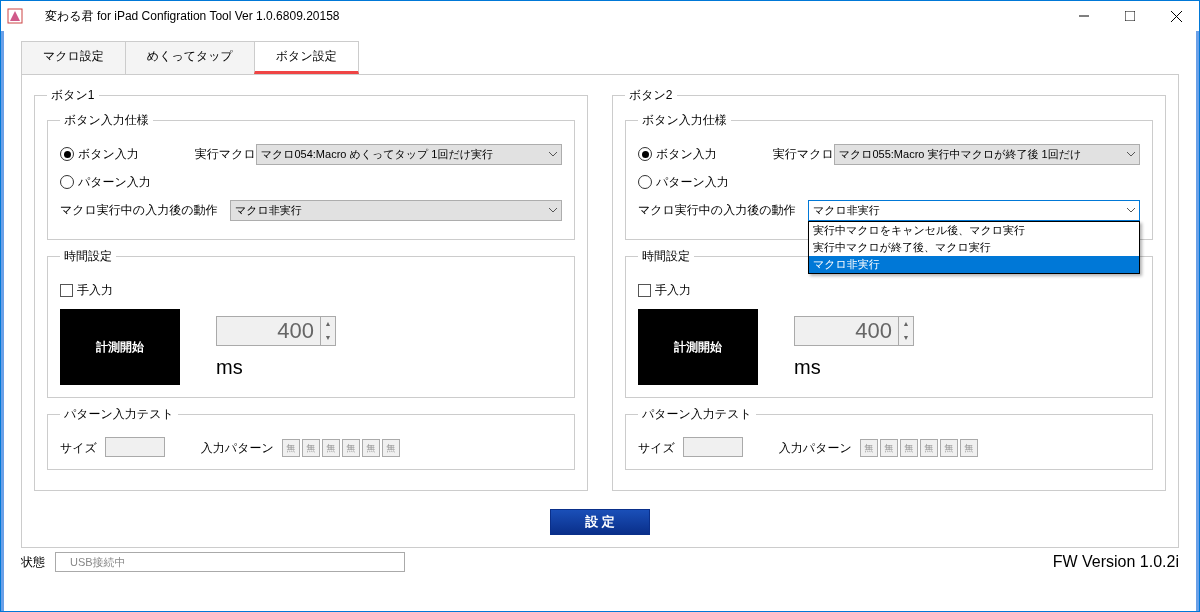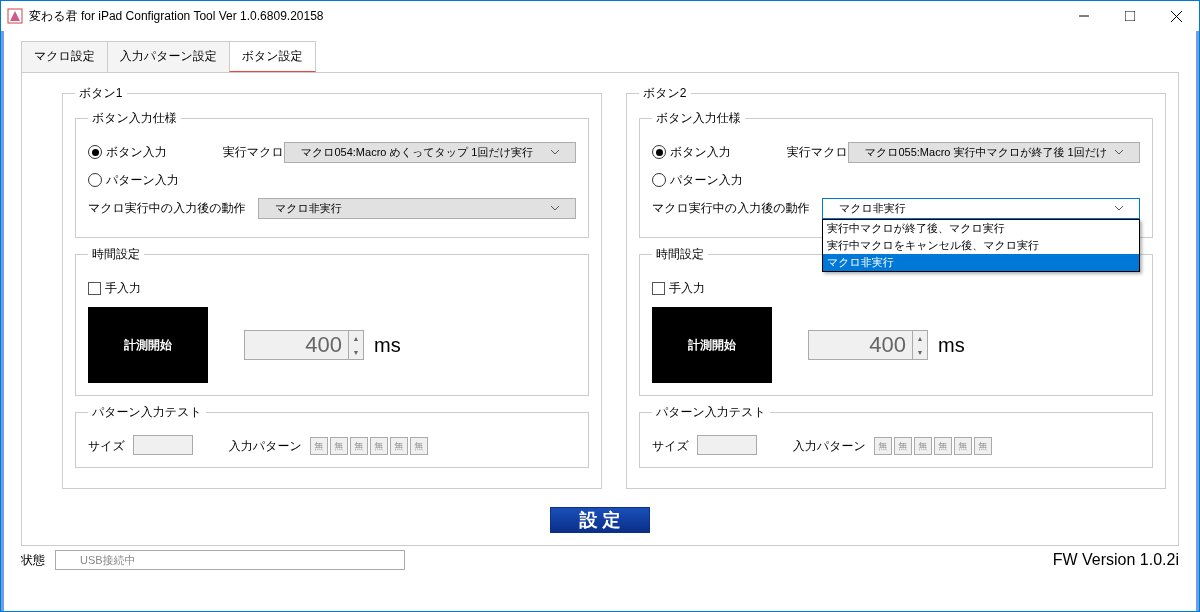--- a/index.html
+++ b/index.html
@@ -1,59 +1,59 @@
 <!DOCTYPE html>
 <html><head>
 <meta charset="utf-8">
 <style>
 * { box-sizing: border-box; margin: 0; padding: 0; font-family: "MS UI Gothic", "Meiryo", sans-serif; }
 body { background: #fff; width: 1200px; height: 612px; overflow: hidden; font-size: 12px; }
 .window { width: 1200px; height: 612px; border: 1px solid #0078d7; display: flex; flex-direction: column; background: #fff; }
 .titlebar { height: 30px; display: flex; align-items: center; background: #fff; }
 .titlebar .icon { width: 16px; height: 16px; margin: 0 6px; }
-.titlebar .title { flex: 1; font-size: 12px; }
+.titlebar .title { flex: 1; font-size: 12px; margin-left: 16px; }
 .win-controls { display: flex; height: 30px; }
 .win-btn { width: 46px; height: 30px; display: flex; align-items: center; justify-content: center; }
 .content { flex: 1; position: relative; padding: 0; }
 .left-stripe { position: absolute; left: 0; top: 0; bottom: 0; width: 3px; background: linear-gradient(#6aa0e8, #6aa0e8); }
 .right-stripe { position: absolute; right: 0; top: 0; bottom: 0; width: 3px; background: linear-gradient(#6aa0e8, #6aa0e8); }
 .tabs { display: flex; margin: 10px 0 0 20px; }
-.tab { padding: 6px 12px; border: 1px solid #ccc; border-bottom: none; background: #f4f4f4; font-size: 12px; margin-right: -1px; }
-.tab.active { background: #fff; border-bottom: 1px solid #ef4444; position: relative; z-index: 2; }
+.tab { padding: 6px 21px; border: 1px solid #ccc; border-bottom: none; background: #f4f4f4; font-size: 12px; margin-right: -1px; }
+.tab.active { background: #fff; border-bottom: 3px solid #ef4444; position: relative; z-index: 2; }
 .panel { border: 1px solid #ccc; margin: 0 20px; padding: 12px; position: relative; }
-.cols { display: flex; gap: 24px; margin-left: 28px; }
+.cols { display: flex; gap: 24px; }
 .col { flex: 1; }
 fieldset { border: 1px solid #ccc; margin-bottom: 8px; padding: 8px 12px 12px 12px; position: relative; }
 legend { font-size: 12px; padding: 0 4px; background: #fff; }
 .row { display: flex; align-items: center; margin: 6px 0; gap: 0; min-height: 22px; }
 .radio { width: 14px; height: 14px; border: 1px solid #333; border-radius: 50%; display: inline-flex; align-items: center; justify-content: center; margin-right: 4px; }
 .radio.checked::after { content: ""; width: 7px; height: 7px; background: #000; border-radius: 50%; }
 .checkbox { width: 13px; height: 13px; border: 1px solid #555; display: inline-block; margin-right: 4px; }
 .label { font-size: 12px; }
-.combo { flex: 1; height: 21px; border: 1px solid #adadad; background: #e1e1e1; display: flex; align-items: center; padding: 0 16px; font-size: 11px; position: relative; }
+.combo { flex: 1; height: 21px; border: 1px solid #adadad; background: #e1e1e1; display: flex; align-items: center; padding: 0 4px; font-size: 11px; position: relative; }
 .combo .arrow { margin-left: auto; }
 .combo.open { background: #fff; border: 1px solid #0078d7; }
 .dropdown { position: absolute; top: 20px; left: -1px; right: -1px; border: 1px solid #000; background: #fff; z-index: 100; box-shadow: 2px 2px 3px rgba(0,0,0,0.3); }
 .dropdown .opt { padding: 1px 4px; font-size: 11px; }
 .dropdown .opt.sel { background: #0078d7; color: #fff; }
 .time-row { display: flex; align-items: center; gap: 36px; margin-top: 8px; }
 .start-btn { width: 120px; height: 76px; background: #000; color: #fff; display: flex; align-items: center; justify-content: center; font-size: 12px; font-weight: bold; }
-.spin-wrap { display: flex; align-items: center; gap: 10px; }
+.spin-wrap { display: flex; align-items: flex-start; gap: 10px; flex-direction: column; }
 .spinner { width: 120px; height: 30px; border: 1px solid #aaa; background: #f0f0f0; display: flex; align-items: center; }
 .spinner .num { flex: 1; text-align: right; padding: 0 6px; font-size: 22px; color: #666; }
 .spin-btns { display: flex; flex-direction: column; width: 15px; }
 .sp { height: 14px; border-left: 1px solid #aaa; display: flex; align-items: center; justify-content: center; font-size: 7px; color: #666; }
 .ms-label { font-size: 20px; }
 .pattern-row { display: flex; align-items: flex-end; gap: 8px; margin-top: 6px; }
 .size-input { width: 60px; height: 20px; border: 1px solid #aaa; background: #f0f0f0; }
 .pattern-boxes { display: flex; gap: 2px; }
 .pb { width: 18px; height: 18px; border: 1px solid #aaa; background: #f0f0f0; display: flex; align-items: center; justify-content: center; font-size: 9px; color: #999; }
-.set-btn { display: block; margin: 10px auto 0 auto; width: 100px; height: 26px; background: linear-gradient(#1a4fb8, #0a2f8a); color: #fff; border: 1px solid #0a2f8a; font-weight: bold; font-size: 18px; text-align: center; line-height: 24px; }
+.set-btn { display: block; margin: 10px auto 0 auto; width: 100px; height: 26px; background: linear-gradient(#1a4fb8, #0a2f8a); color: #fff; border: 1px solid #0a2f8a; font-weight: bold; font-size: 13px; text-align: center; line-height: 24px; }
 .status-bar { display: flex; align-items: center; padding: 4px 20px; gap: 10px; }
-.status-field { width: 350px; height: 20px; border: 1px solid #aaa; padding: 2px 24px; background: #fff; color: #888; font-size: 11px; }
+.status-field { width: 350px; height: 20px; border: 1px solid #aaa; padding: 2px 14px; background: #fff; color: #888; font-size: 11px; }
 .fw { margin-left: auto; font-size: 16px; }
 .spacer-col { width: 56px; }
 </style>
 </head>
 <body>
 
 <div class="window">
 
   <div class="titlebar">
     <div class="icon">
@@ -82,21 +82,21 @@
         </div>
     </div>
   </div>
 
   <div class="content">
     <div class="left-stripe"></div>
     <div class="right-stripe"></div>
 
     <div class="tabs">
       <div class="tab">マクロ設定</div>
-      <div class="tab">入力パターン設定</div>
+      <div class="tab">めくってタップ</div>
       <div class="tab active">ボタン設定</div>
     </div>
 
     <div class="panel">
       <div class="cols">
 
         <fieldset class="col">
           <legend>ボタン1</legend>
 
           <fieldset>
@@ -192,22 +192,22 @@
               <span class="label">パターン入力</span>
             </div>
             <div class="row">
               <span class="label" style="min-width:170px;">マクロ実行中の入力後の動作</span>
               <div class="combo open">
                 <span>マクロ非実行</span>
                 <span class="arrow"><svg width="8" height="6">
                       <path d="M0 0 L4 4 L8 0" fill="none" stroke="#555"></path>
                     </svg></span>
                 <div class="dropdown">
+                  <div class="opt">実行中マクロをキャンセル後、マクロ実行</div>
                   <div class="opt">実行中マクロが終了後、マクロ実行</div>
-                  <div class="opt">実行中マクロをキャンセル後、マクロ実行</div>
                   <div class="opt sel">マクロ非実行</div>
                 </div>
               </div>
             </div>
           </fieldset>
 
           <fieldset>
             <legend>時間設定</legend>
             <div class="row">
               <span class="checkbox"></span>

